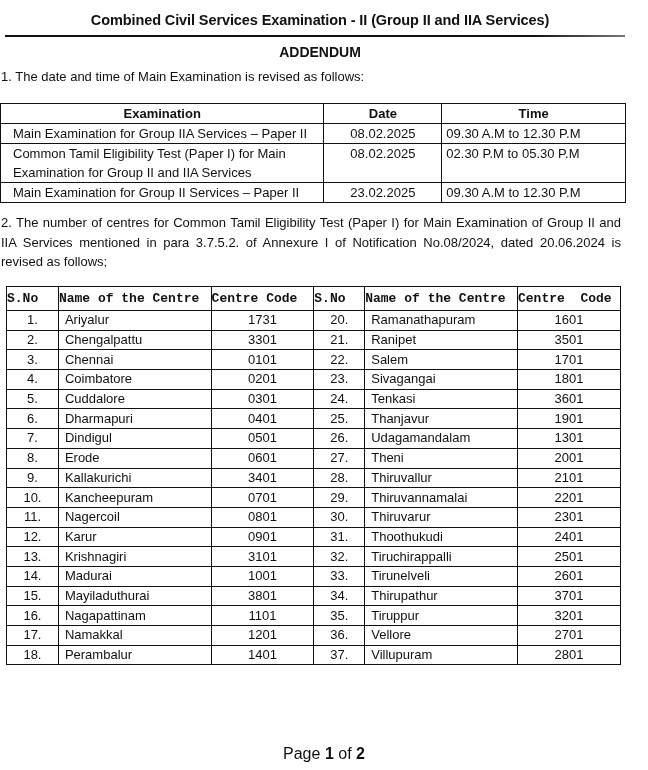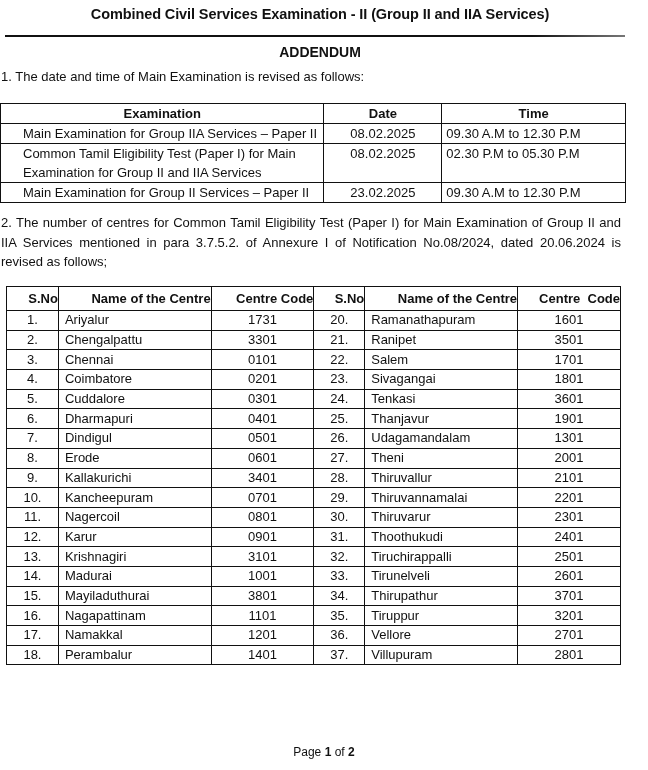--- a/index.html
+++ b/index.html
@@ -1,53 +1,53 @@
 <!DOCTYPE html>
 <html><head>
 <meta charset="utf-8">
 <style>
   html, body { margin: 0; padding: 0; background: #ffffff; }
   body {
     width: 648px; height: 770px; position: relative; overflow: hidden;
     font-family: "Liberation Sans", sans-serif; color: #111;
   }
   .title {
-    position: absolute; left: 0; top: 6px; width: 640px; text-align: center;
+    position: absolute; left: 0; top: 12px; width: 640px; text-align: center;
     font-weight: bold; font-size: 14.5px; letter-spacing: -0.1px;
   }
   .rule {
     position: absolute; left: 5px; top: 35px; width: 620px; height: 1.5px;
     background: linear-gradient(to right, #111 0%, #111 85%, #777 100%);
   }
   .addendum {
     position: absolute; left: 0; top: 44px; width: 640px; text-align: center;
     font-weight: bold; font-size: 14px;
   }
   .para1 {
     position: absolute; left: 1px; top: 69px; font-size: 13px;
   }
   table { border-collapse: collapse; position: absolute; }
   td, th { border: 1px solid #111; font-size: 13px; padding: 0; }
   #t1 { left: 0; top: 103px; width: 626px; border-radius: 19px; }
   #t1 th { font-weight: bold; height: 19px; text-align: center; }
-  #t1 td { vertical-align: top; line-height: 19px; padding-left: 22px; }
+  #t1 td { vertical-align: top; line-height: 19px; padding-left: 12px; }
   #t1 td.center { text-align: center; padding-left: 0; }
   #t1 td.time { padding-left: 4px; }
   .para2 {
     position: absolute; left: 1px; top: 213px; width: 620px; font-size: 13px;
     line-height: 19.5px; text-align: justify;
   }
   #t2 { left: 6px; top: 286px; width: 615px; }
-  #t2 th { font-weight: bold; height: 23px; text-align: right; }
+  #t2 th { font-weight: bold; height: 23px; text-align: left; font-family: Liberation Mono, monospace; }
   #t2 td { height: 18.7px; line-height: 18px; }
   #t2 td.c { text-align: center; }
   #t2 td.n { padding-left: 6px; }
   .footer {
     position: absolute; left: 0; top: 745px; width: 648px; text-align: center;
-    font-size: 12px;
+    font-size: 16px;
   }
   .footer b { font-weight: bold; }
 </style>
 </head>
 <body>
 
 <div class="title">Combined Civil Services Examination - II (Group II and IIA Services)</div>
 <div class="rule"></div>
 <div class="addendum">ADDENDUM</div>
 <div class="para1">1. The date and time of Main Examination is revised as follows:</div>

